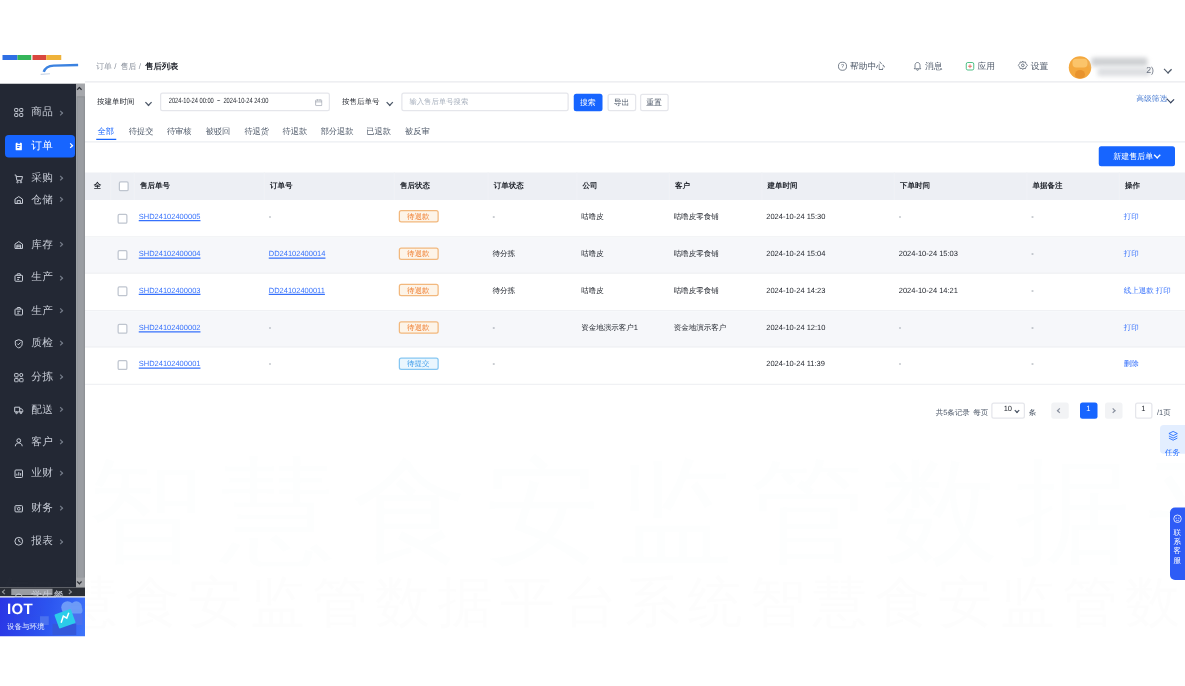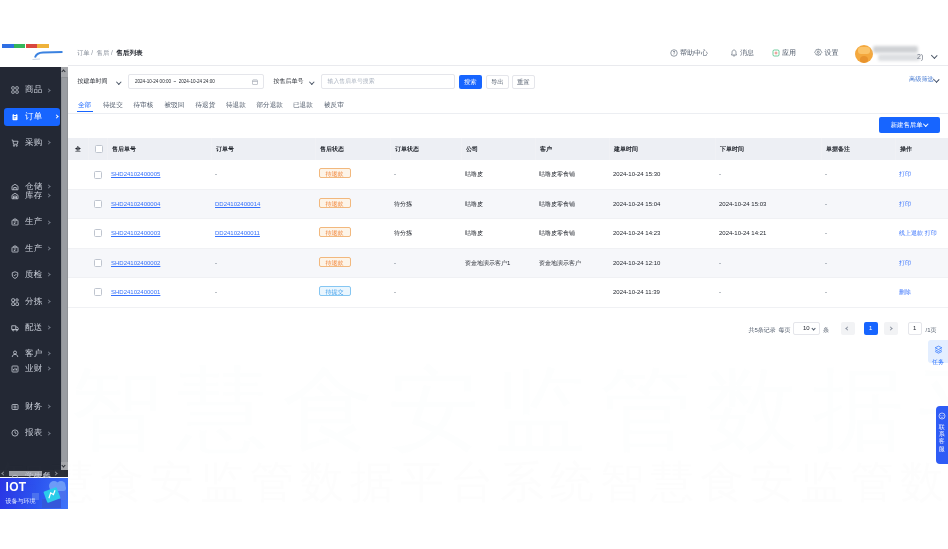--- a/index.html
+++ b/index.html
@@ -163,21 +163,21 @@
     </div>
     <div class="mi" style="top:130.06px">
       <svg width="8" height="8" viewBox="0 0 16 16" fill="none" stroke="#c9ced8" stroke-width="1.6">
         <path d="M1.5 2 L3.5 2 L5 10.5 L12.5 10.5 L14 4.5 L4 4.5"></path>
         <circle cx="6" cy="13.5" r="1.2"></circle>
         <circle cx="11.5" cy="13.5" r="1.2"></circle>
       </svg>
       <span>采购</span>
       <i class="ar"></i>
     </div>
-    <div class="mi" style="top:174px">
+    <div class="mi" style="top:147px">
       <svg width="8" height="8" viewBox="0 0 16 16" fill="none" stroke="#c9ced8" stroke-width="1.6">
         <path d="M2 6.5 L8 2.5 L14 6.5 L14 13.5 L2 13.5 Z"></path>
         <path d="M5.5 13.5 L5.5 9 L10.5 9 L10.5 13.5"></path>
       </svg>
       <span>仓储</span>
       <i class="ar"></i>
     </div>
     <div class="mi" style="top:182.82px">
       <svg width="8" height="8" viewBox="0 0 16 16" fill="none" stroke="#c9ced8" stroke-width="1.6">
         <path d="M2 6.5 L8 2.5 L14 6.5 L14 13.5 L2 13.5 Z"></path>
@@ -230,21 +230,21 @@
       <i class="ar"></i>
     </div>
     <div class="mi" style="top:341.1px">
       <svg width="8" height="8" viewBox="0 0 16 16" fill="none" stroke="#c9ced8" stroke-width="1.6">
         <circle cx="8" cy="5" r="3"></circle>
         <path d="M2.5 14 C2.5 10.5 5 8.8 8 8.8 C11 8.8 13.5 10.5 13.5 14"></path>
       </svg>
       <span>客户</span>
       <i class="ar"></i>
     </div>
-    <div class="mi" style="top:356px">
+    <div class="mi" style="top:366px">
       <svg width="8" height="8" viewBox="0 0 16 16" fill="none" stroke="#c9ced8" stroke-width="1.6">
         <rect x="2" y="2" width="12" height="12" rx="1.5"></rect>
         <path d="M5 11 L5 8 M8 11 L8 5.5 M11 11 L11 7"></path>
       </svg>
       <span>业财</span>
       <i class="ar"></i>
     </div>
     <div class="mi" style="top:393.86px">
       <svg width="8" height="8" viewBox="0 0 16 16" fill="none" stroke="#c9ced8" stroke-width="1.6">
         <rect x="2" y="3" width="12" height="10" rx="1.5"></rect>

